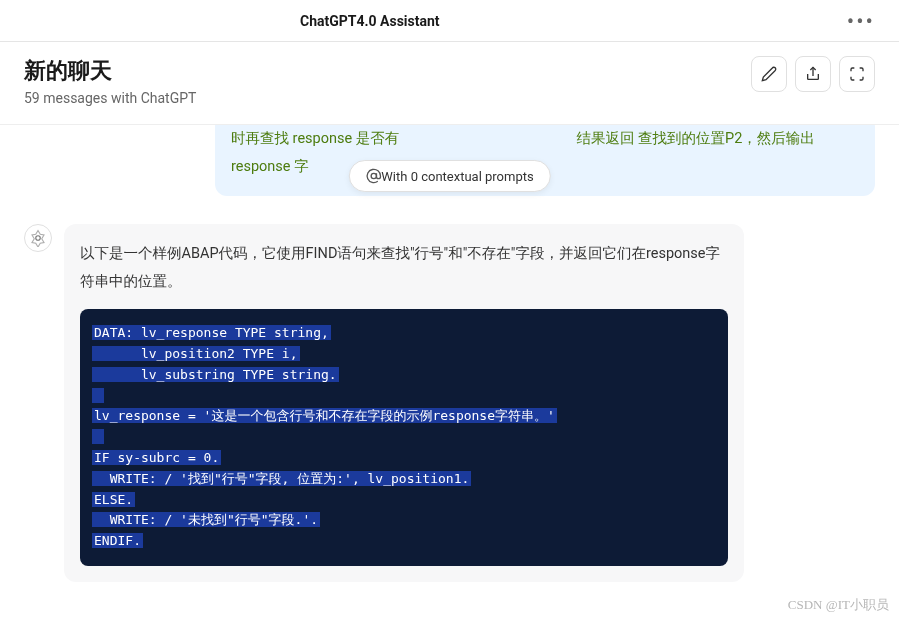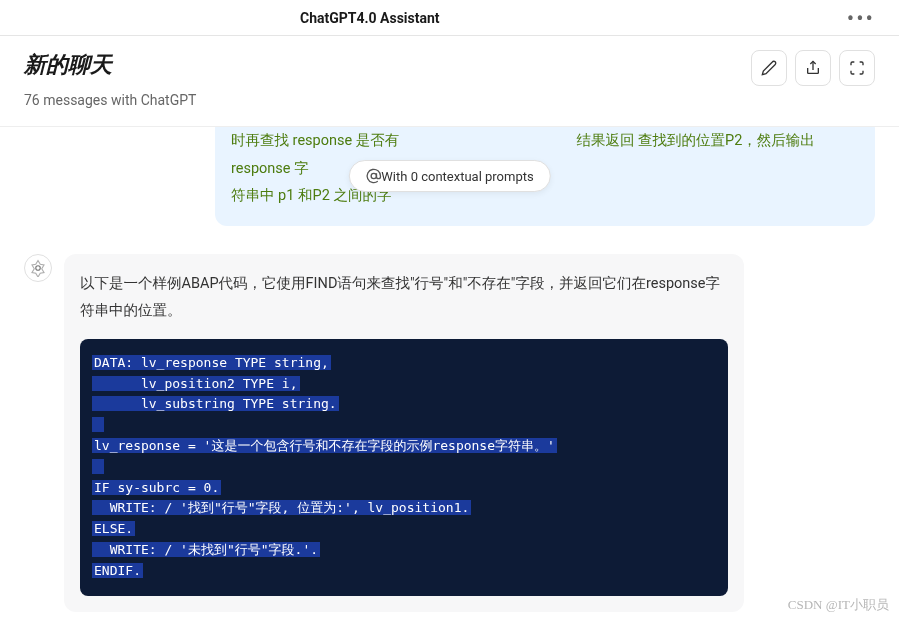--- a/index.html
+++ b/index.html
@@ -6,21 +6,21 @@
     body {
       font-family: -apple-system, BlinkMacSystemFont, "Segoe UI", Roboto, sans-serif;
       background: #f7f7f8;
       color: #1a1a1a;
       width: 899px;
       height: 622px;
       overflow: hidden;
       position: relative;
     }
     .top-bar {
-      height: 36px;
+      height: 42px;
       background: #fff;
       border-bottom: 1px solid #e5e5e5;
       display: flex;
       align-items: center;
       padding: 0 24px;
       position: relative;
     }
     .top-title {
       position: absolute;
       left: 50%;
@@ -44,22 +44,21 @@
       background: #fff;
       padding: 14px 24px 18px 24px;
       display: flex;
       align-items: flex-start;
       justify-content: space-between;
       border-bottom: 1px solid #eee;
     }
     .header-left h1 {
       font-size: 22px;
       font-weight: 700;
-      margin-bottom: 12px;
-      font-style: italic;
+      margin-bottom: 4px;
     }
     .header-left .sub {
       font-size: 14px;
       color: #666;
     }
     .header-actions {
       display: flex;
       gap: 8px;
     }
     .icon-btn {
@@ -172,21 +171,21 @@
 <body>
 
 <div class="top-bar">
   <div class="top-title">ChatGPT4.0 Assistant</div>
   <div class="top-more">•••</div>
 </div>
 
 <div class="header-row">
   <div class="header-left">
     <h1>新的聊天</h1>
-    <div class="sub">76 messages with ChatGPT</div>
+    <div class="sub">59 messages with ChatGPT</div>
   </div>
   <div class="header-actions">
     <div class="icon-btn">
       <svg width="16" height="16" viewBox="0 0 24 24" fill="none" stroke="#333" stroke-width="2">
           <path d="M17 3a2.85 2.85 0 1 1 4 4L7.5 20.5 2 22l1.5-5.5L17 3z"></path>
         </svg>
     </div>
     <div class="icon-btn">
       <svg width="16" height="16" viewBox="0 0 24 24" fill="none" stroke="#333" stroke-width="2">
           <path d="M4 12v7a1 1 0 0 0 1 1h14a1 1 0 0 0 1-1v-7"></path>
@@ -205,21 +204,20 @@
   </div>
 </div>
 
 <div class="content">
 
   <div class="user-bubble-wrap">
     <div class="user-bubble">
       <span>时再查找 response 是否有</span>
       <span style="display:inline-block;width:170px;"></span>
       <span>结果返回 查找到的位置P2，然后输出 response 字</span><br>
-      <span>符串中 p1 和P2 之间的字</span>
     </div>
   </div>
 
   <div class="assistant-row">
     <div class="avatar">
       <svg width="18" height="18" viewBox="0 0 24 24" fill="none" stroke="#777" stroke-width="1.5">
           <circle cx="12" cy="12" r="3"></circle>
           <path d="M12 2l3 5 5 1-3 5 3 5-5 1-3 5-3-5-5-1 3-5-3-5 5-1 3-5z" opacity="0.6"></path>
         </svg>
     </div>

